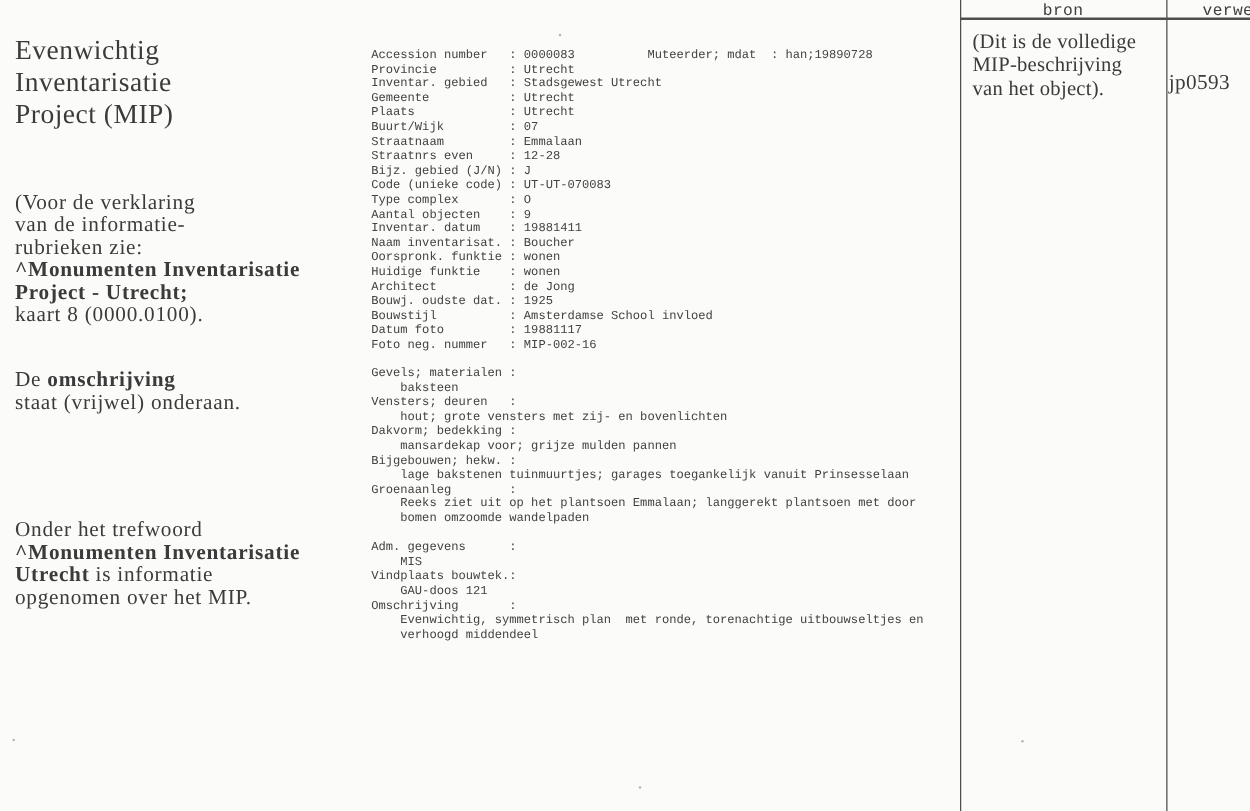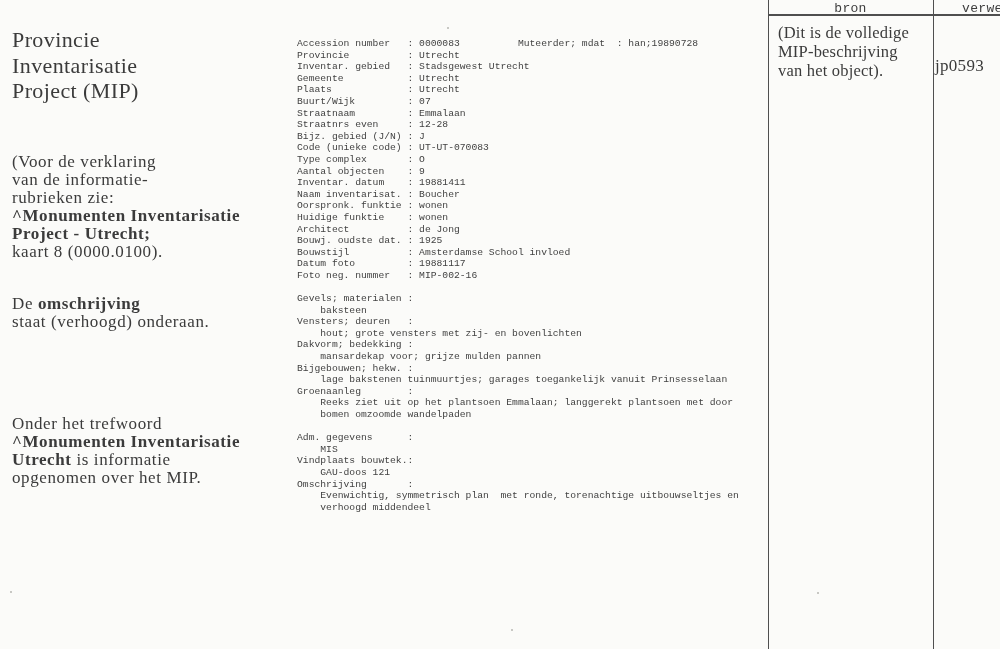--- a/index.html
+++ b/index.html
@@ -44,37 +44,37 @@
   }
   .verwerkt-val{font-size:17px;color:#3b3b3b;letter-spacing:0.3px;}
   .speck{width:2px;height:2px;background:#9a9a96;border-radius:50%;opacity:.7;}
 </style>
 </head>
 <body>
 
 <div class="page">
 
   <div class="abs title" style="left:12px;top:27px;">
-    <div>Provincie</div>
+    <div>Evenwichtig</div>
     <div>Inventarisatie</div>
     <div>Project (MIP)</div>
   </div>
 
   <div class="abs note" style="left:12px;top:153px;">
     <div>(Voor de verklaring</div>
     <div>van de informatie-</div>
     <div>rubrieken zie:</div>
     <div class="b">^Monumenten Inventarisatie</div>
     <div class="b">Project - Utrecht;</div>
     <div>kaart 8 (0000.0100).</div>
   </div>
 
   <div class="abs note" style="left:12px;top:295px;">
     <div class="keepsp"><span>De </span><span class="b">omschrijving</span></div>
-    <div>staat (verhoogd) onderaan.</div>
+    <div>staat (vrijwel) onderaan.</div>
   </div>
 
   <div class="abs note" style="left:12px;top:415px;">
     <div>Onder het trefwoord</div>
     <div class="b">^Monumenten Inventarisatie</div>
     <div class="keepsp"><span class="b">Utrecht</span><span> is informatie</span></div>
     <div>opgenomen over het MIP.</div>
   </div>
 
   <pre class="abs record" style="left:297px;top:38px;">Accession number   : 0000083          Muteerder; mdat  : han;19890728

